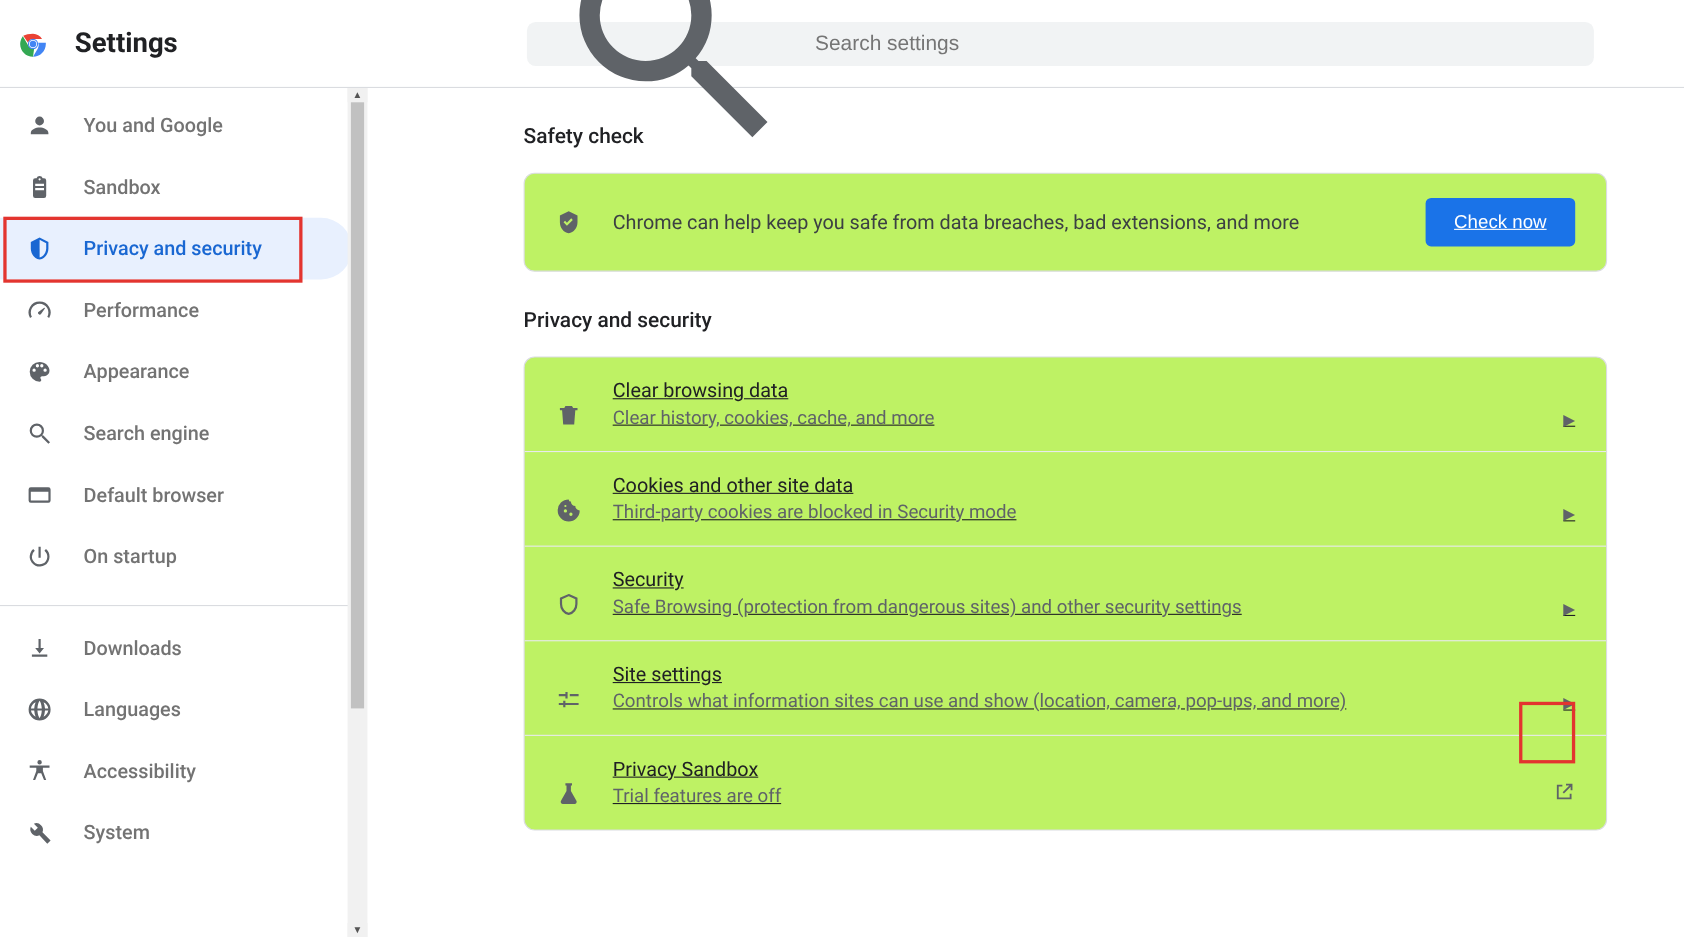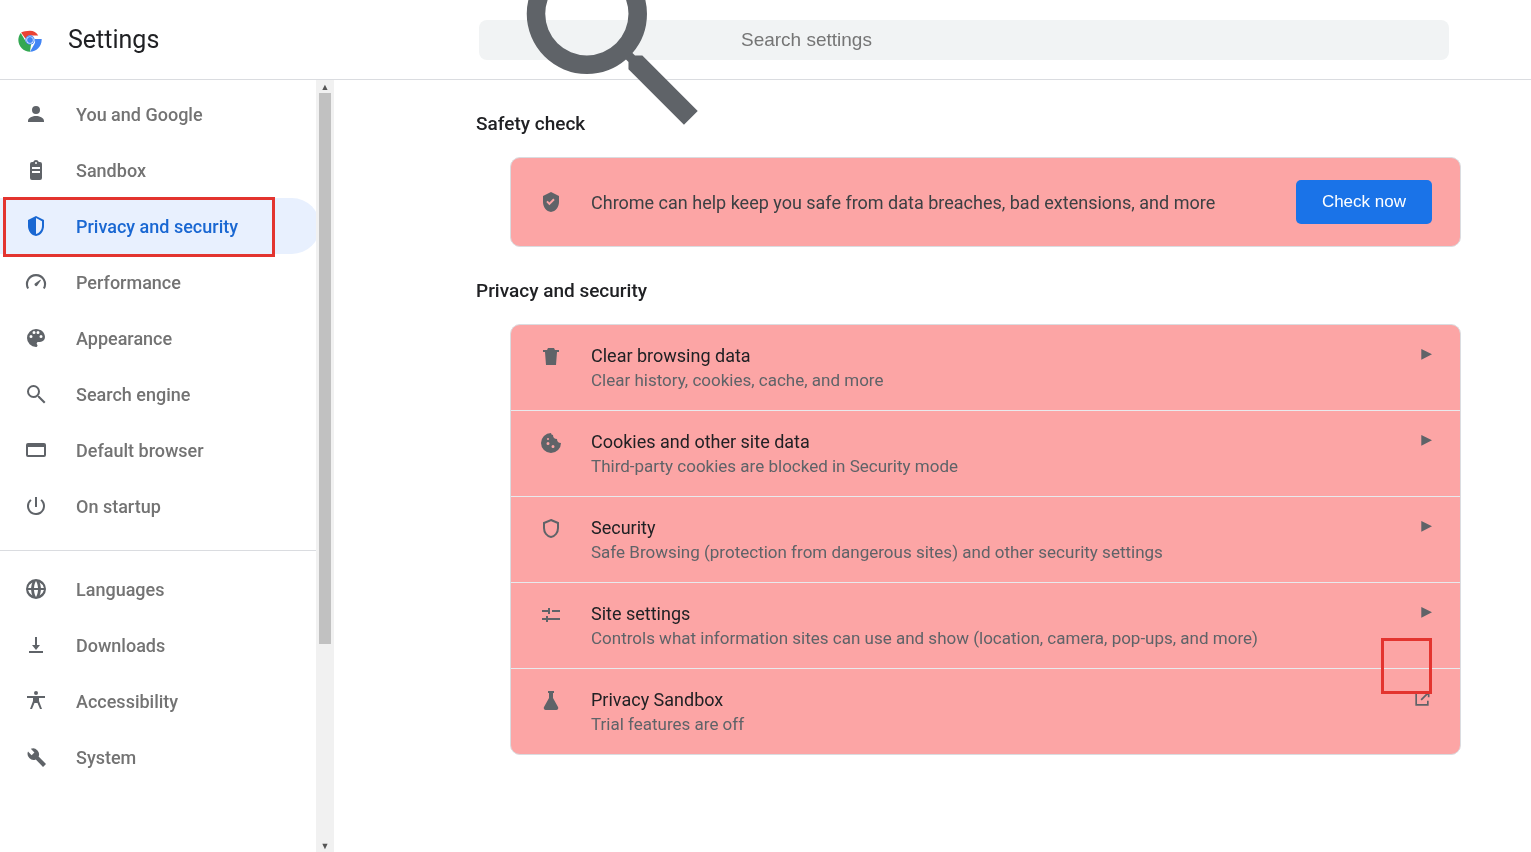--- a/index.html
+++ b/index.html
@@ -13,21 +13,21 @@
   }
   
   .header {
     height: 80px;
     display: flex;
     align-items: center;
     border-bottom: 1px solid #dadce0;
     padding-left: 16px;
   }
   .logo { width: 28px; height: 28px; margin-right: 24px; }
-  .title { font-size: 25px; font-weight: 400; color: #202124; margin-right: auto; }
+  .title { font-size: 25px; font-weight: 700; color: #202124; margin-right: auto; }
   .search-wrap {
     flex: 0 0 970px;
     height: 40px;
     background: #f1f3f4;
     border-radius: 8px;
     display: flex;
     align-items: center;
     padding: 0 20px;
     margin-right: 82px;
   }
@@ -113,49 +113,50 @@
   .section-title {
     font-size: 19px;
     color: #202124;
     font-weight: 500;
     margin-top: 32px;
     margin-bottom: 22px;
   }
   .card {
     border: 1px solid #dadce0;
     border-radius: 10px;
-    background: #fca5a5;
-    margin-left: 34px;
+    background: #bef264;
   }
   .safety-card {
     display: flex;
     align-items: center;
     padding: 22px 28px;
   }
   .safety-card .shield {
     width: 24px; height: 24px; margin-right: 28px; color:#5f6368;
   }
   .safety-text { font-size: 18px; color: #3c4043; flex: 1; }
   .check-btn {
     background: #1a73e8;
     color: #fff;
     border: none;
     border-radius: 5px;
     height: 44px;
     padding: 0 26px;
     font-size: 17px;
     font-weight: 500;
     cursor: pointer;
+    text-decoration: underline;
   }
   .row {
     display: flex;
-    align-items: flex-start;
+    align-items: flex-end;
     padding: 20px 28px;
     border-top: 1px solid #e8eaed;
     cursor: pointer;
+    text-decoration: underline;
   }
   .card .row:first-child { border-top: none; }
   .row-icon { width: 24px; height: 24px; margin-right: 28px; color:#5f6368; display:flex; align-items:center; justify-content:center;}
   .row-text { flex: 1; }
   .row-title { font-size: 18px; color: #202124; margin-bottom: 4px; }
   .row-sub { font-size: 17px; color: #5f6368; }
   .row-arrow { color: #5f6368; font-size: 14px; }
   svg { width: 100%; height: 100%; }
 </style>
 </head>
@@ -252,32 +253,32 @@
             </svg>
           </span>
         <span>On startup</span>
       </div>
     </div>
     <div class="nav-divider"></div>
     <div class="nav-group">
       <div class="nav-item">
         <span class="nav-icon">
             <svg viewBox="0 0 24 24" fill="currentColor">
+              <path d="M5 20h14v-2H5v2zM13 4h-2v8H8l4 5 4-5h-3V4z"></path>
+            </svg>
+          </span>
+        <span>Downloads</span>
+      </div>
+      <div class="nav-item">
+        <span class="nav-icon">
+            <svg viewBox="0 0 24 24" fill="currentColor">
               <path d="M12 2a10 10 0 100 20 10 10 0 000-20zm7.9 9h-3a16 16 0 00-1.3-5.5A8 8 0 0119.9 11zM12 4c.9 1.4 1.8 3.7 2 7h-4c.2-3.3 1.1-5.6 2-7zM4.1 13h3a16 16 0 001.3 5.5A8 8 0 014.1 13zm3-2h-3a8 8 0 014.3-5.5A16 16 0 007.1 11zM12 20c-.9-1.4-1.8-3.7-2-7h4c-.2 3.3-1.1 5.6-2 7zm3.6-1.5A16 16 0 0016.9 13h3a8 8 0 01-4.3 5.5z"></path>
             </svg>
           </span>
         <span>Languages</span>
-      </div>
-      <div class="nav-item">
-        <span class="nav-icon">
-            <svg viewBox="0 0 24 24" fill="currentColor">
-              <path d="M5 20h14v-2H5v2zM13 4h-2v8H8l4 5 4-5h-3V4z"></path>
-            </svg>
-          </span>
-        <span>Downloads</span>
       </div>
       <div class="nav-item">
         <span class="nav-icon">
             <svg viewBox="0 0 24 24" fill="currentColor">
               <path d="M12 2a2 2 0 110 4 2 2 0 010-4zm9 5H3v2h6v3l-3 8h2l2.5-6h3L16 20h2l-3-8V9h6V7z"></path>
             </svg>
           </span>
         <span>Accessibility</span>
       </div>
       <div class="nav-item">

